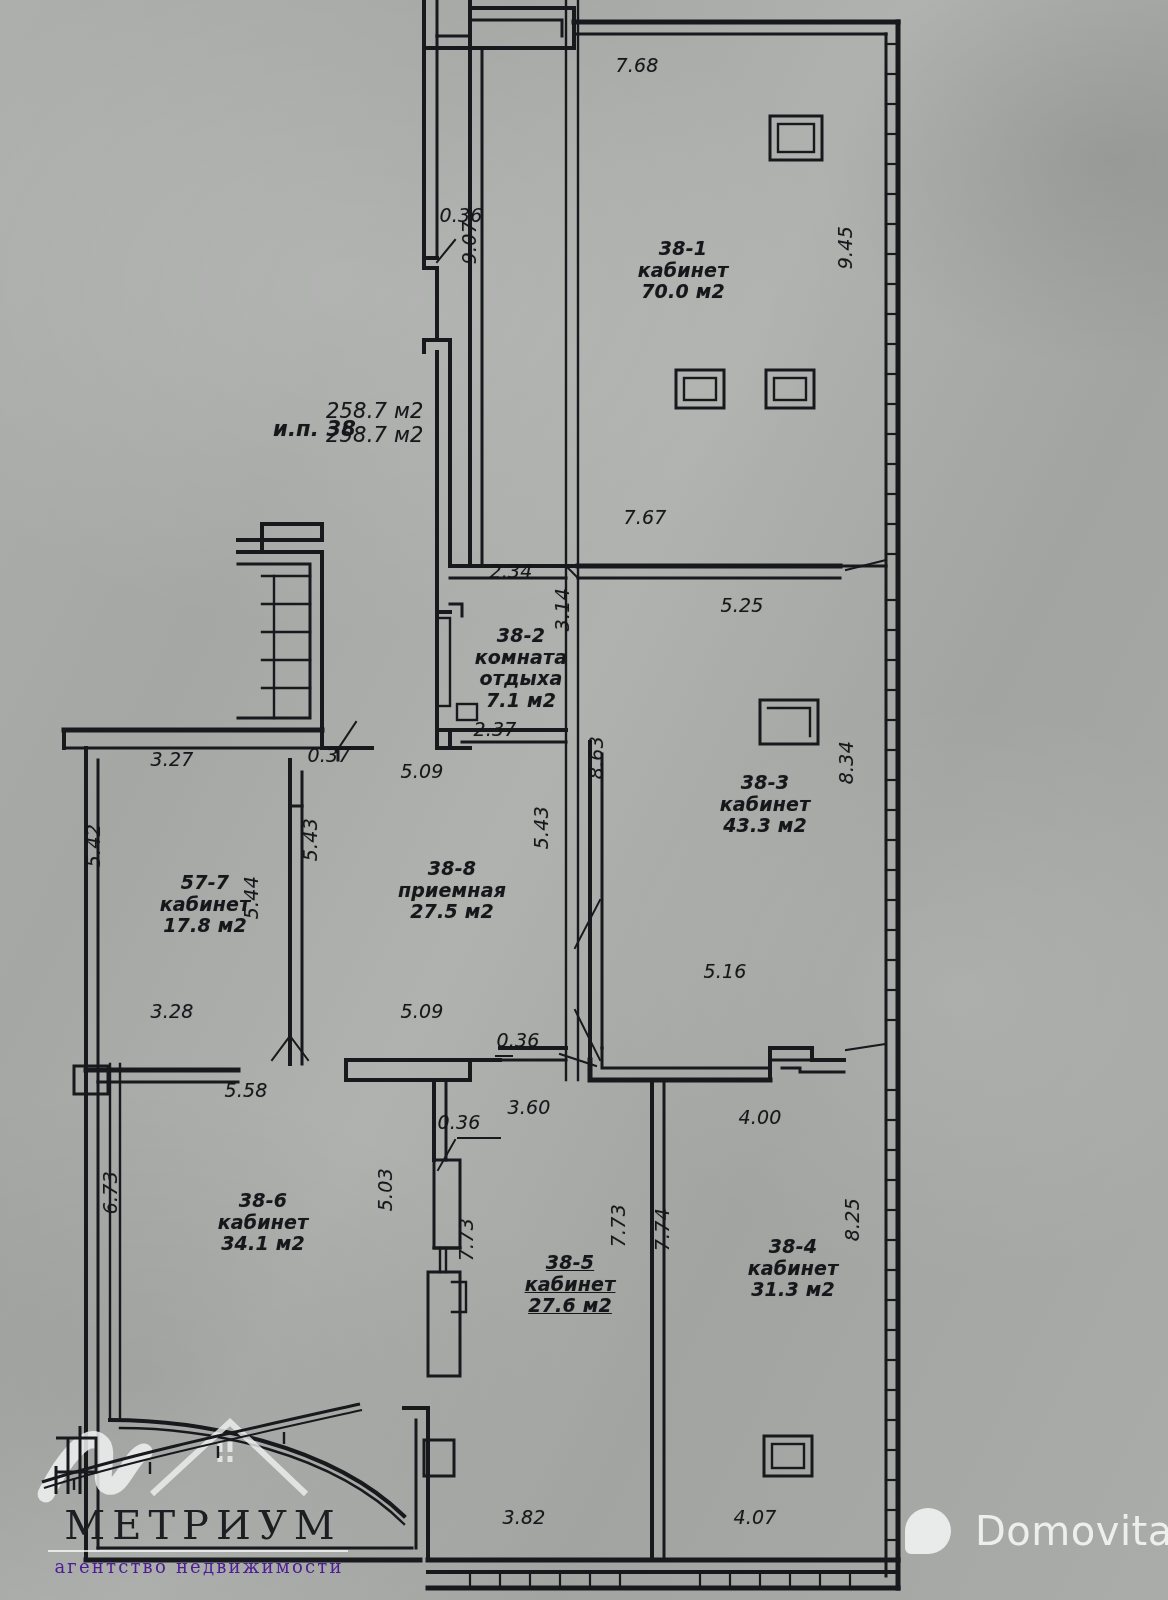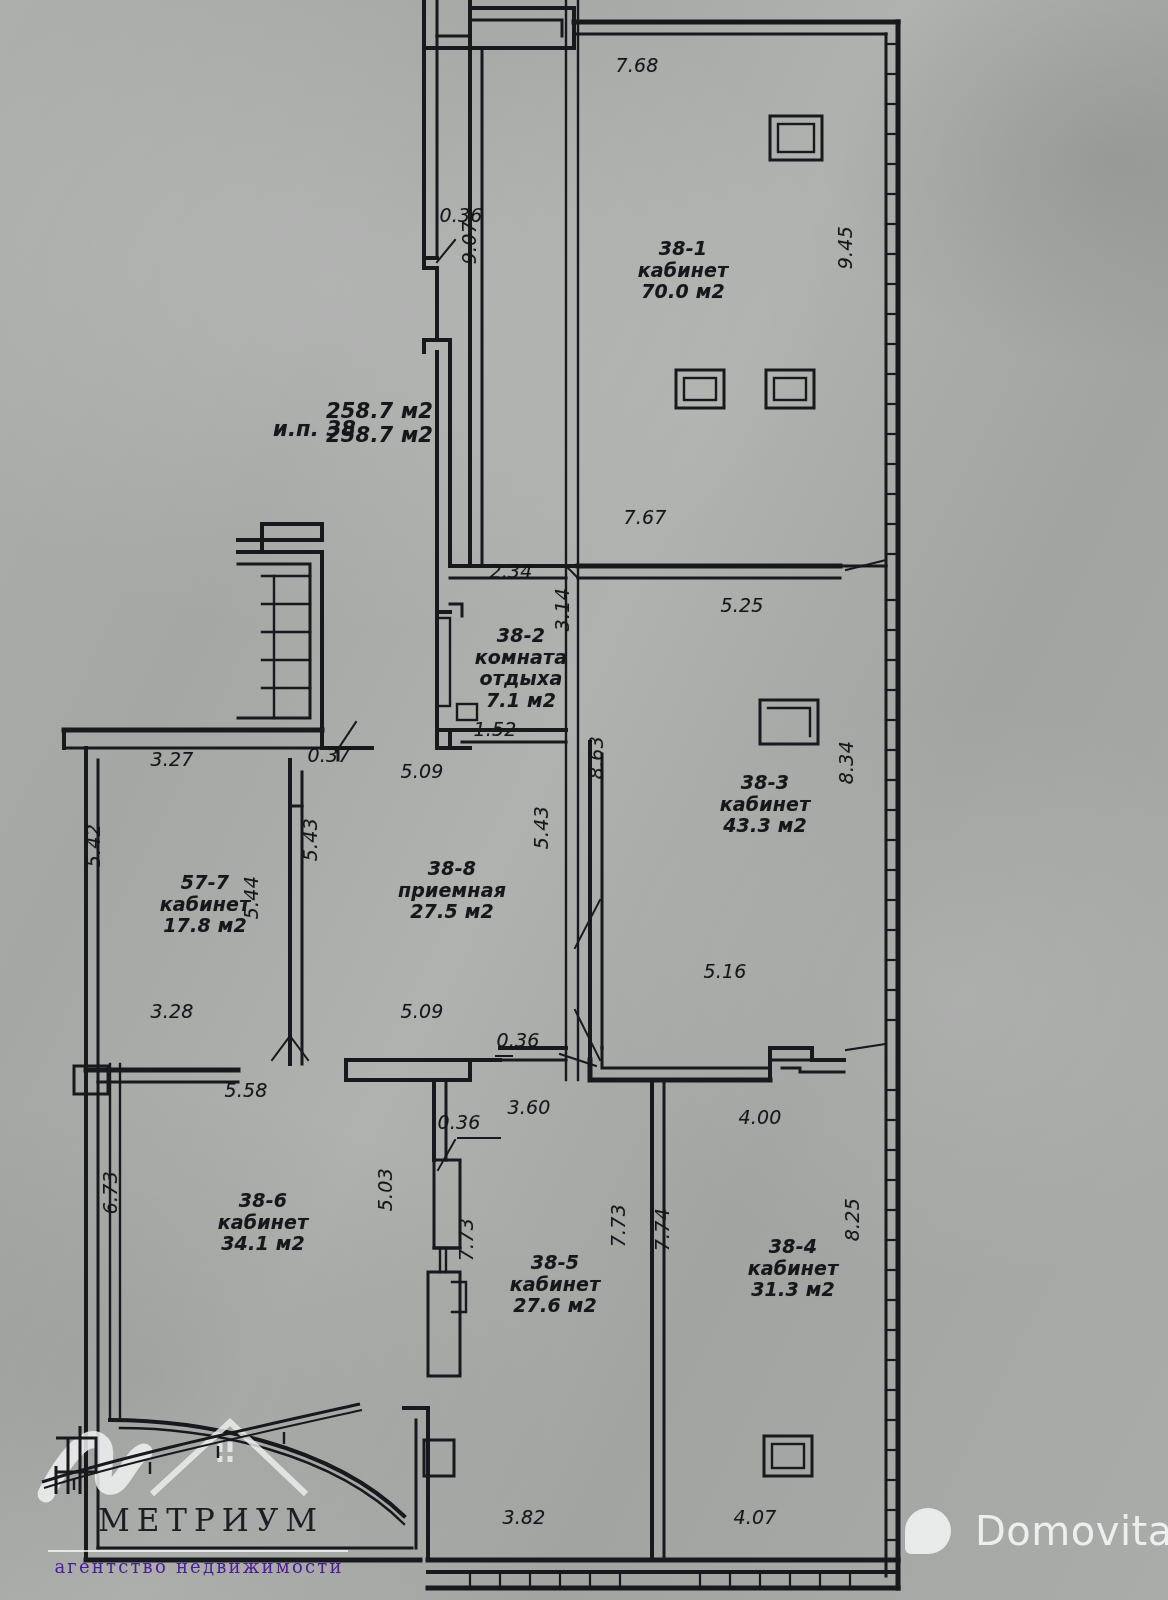--- a/index.html
+++ b/index.html
@@ -30,29 +30,29 @@
     line-height:1.14;
     text-align:center;
     letter-spacing:.2px;
     text-shadow:0 0 1px rgba(0,0,0,.25);
   }
   .dim{font-size:19px;font-weight:500;}
   .dim.v{transform-origin:left top;}
   .room{font-size:19px;font-weight:600;}
   .room .ln{display:block;}
   .apt-id{font-size:21px;font-weight:600;font-style:italic;margin-left:25px;}
-  .apt-area{font-size:21px;font-weight:700;font-style:italic;text-align:left;}
+  .apt-area{font-size:21px;font-weight:400;font-style:italic;text-align:left;}
 
   
   #metrium-logo{position:absolute;left:34px;top:1398px;width:330px;height:192px;}
   #metrium-logo .mark{position:absolute;left:0;top:0;width:330px;height:108px;}
   #metrium-logo .wordmark{
-    position:absolute;left:12px;top:104px;width:330px;
+    position:absolute;left:4px;top:104px;width:330px;
     text-align:center;font-family:"DejaVu Serif","Liberation Serif",serif;
-    font-size:31px;letter-spacing:7px;color:#1c1e21;font-weight:400;
+    font-size:40px;letter-spacing:7px;color:#1c1e21;font-weight:400;
   }
   #metrium-logo .rule{
     position:absolute;left:14px;top:152px;width:300px;height:2px;background:rgba(255,255,255,.72);
   }
   #metrium-logo .subword{
     position:absolute;left:0;top:158px;width:330px;
     text-align:center;font-family:"DejaVu Serif","Liberation Serif",serif;
     font-size:18px;letter-spacing:2.2px;color:#4c1d95;
   }
   
@@ -279,36 +279,36 @@
 
   <div class="lbl apt-id" style="left:248px;top:418px;">и.п. 38</div>
   <div class="lbl apt-area" style="left:326px;top:400px;">258.7 м2</div>
   <div class="lbl apt-area" style="left:326px;top:424px;">258.7 м2</div>
 
   <div id="room-labels">
       <div class="lbl room" style="left: 683px; top: 238px; transform: translateX(-50%);"><span class="ln">38-1</span><span class="ln">кабинет</span><span class="ln">70.0 м2</span></div>
       <div class="lbl room" style="left: 521px; top: 625px; transform: translateX(-50%);"><span class="ln">38-2</span><span class="ln">комната</span><span class="ln">отдыха</span><span class="ln">7.1 м2</span></div>
       <div class="lbl room" style="left: 765px; top: 772px; transform: translateX(-50%);"><span class="ln">38-3</span><span class="ln">кабинет</span><span class="ln">43.3 м2</span></div>
       <div class="lbl room" style="left: 793px; top: 1236px; transform: translateX(-50%);"><span class="ln">38-4</span><span class="ln">кабинет</span><span class="ln">31.3 м2</span></div>
-      <div class="lbl room" style="left: 555px; top: 1252px; transform: translateX(-50%);"><span class="ln">38-5</span><span class="ln">кабинет</span><span class="ln">27.6 м2</span></div>
+      <div class="lbl room" style="left: 570px; top: 1252px; transform: translateX(-50%); text-decoration: underline;"><span class="ln">38-5</span><span class="ln">кабинет</span><span class="ln">27.6 м2</span></div>
       <div class="lbl room" style="left: 263px; top: 1190px; transform: translateX(-50%);"><span class="ln">38-6</span><span class="ln">кабинет</span><span class="ln">34.1 м2</span></div>
       <div class="lbl room" style="left: 205px; top: 872px; transform: translateX(-50%);"><span class="ln">57-7</span><span class="ln">кабинет</span><span class="ln">17.8 м2</span></div>
       <div class="lbl room" style="left: 452px; top: 858px; transform: translateX(-50%);"><span class="ln">38-8</span><span class="ln">приемная</span><span class="ln">27.5 м2</span></div>
     </div>
 
   <div id="dim-labels">
       <div class="dim lbl" style="left: 637px; top: 66px; transform: translate(-50%, -50%);">7.68</div>
       <div class="dim lbl" style="left: 461px; top: 216px; transform: translate(-50%, -50%);">0.36</div>
       <div class="dim lbl v" style="left: 481px; top: 275px; transform: translate(-50%, -50%) rotate(-90deg);">9.07</div>
       <div class="dim lbl v" style="left: 857px; top: 280px; transform: translate(-50%, -50%) rotate(-90deg);">9.45</div>
       <div class="dim lbl" style="left: 645px; top: 518px; transform: translate(-50%, -50%);">7.67</div>
       <div class="dim lbl" style="left: 511px; top: 572px; transform: translate(-50%, -50%);">2.34</div>
       <div class="dim lbl" style="left: 742px; top: 606px; transform: translate(-50%, -50%);">5.25</div>
       <div class="dim lbl v" style="left: 574px; top: 642px; transform: translate(-50%, -50%) rotate(-90deg);">3.14</div>
-      <div class="dim lbl" style="left: 495px; top: 730px; transform: translate(-50%, -50%);">1.52</div>
+      <div class="dim lbl" style="left: 495px; top: 730px; transform: translate(-50%, -50%);">2.37</div>
       <div class="dim lbl" style="left: 172px; top: 760px; transform: translate(-50%, -50%);">3.27</div>
       <div class="dim lbl" style="left: 329px; top: 756px; transform: translate(-50%, -50%);">0.37</div>
       <div class="dim lbl" style="left: 422px; top: 772px; transform: translate(-50%, -50%);">5.09</div>
       <div class="dim lbl v" style="left: 608px; top: 790px; transform: translate(-50%, -50%) rotate(-90deg);">8.63</div>
       <div class="dim lbl v" style="left: 858px; top: 795px; transform: translate(-50%, -50%) rotate(-90deg);">8.34</div>
       <div class="dim lbl v" style="left: 105px; top: 878px; transform: translate(-50%, -50%) rotate(-90deg);">5.42</div>
       <div class="dim lbl v" style="left: 322px; top: 872px; transform: translate(-50%, -50%) rotate(-90deg);">5.43</div>
       <div class="dim lbl v" style="left: 553px; top: 860px; transform: translate(-50%, -50%) rotate(-90deg);">5.43</div>
       <div class="dim lbl v" style="left: 263px; top: 930px; transform: translate(-50%, -50%) rotate(-90deg);">5.44</div>
       <div class="dim lbl" style="left: 725px; top: 972px; transform: translate(-50%, -50%);">5.16</div>

